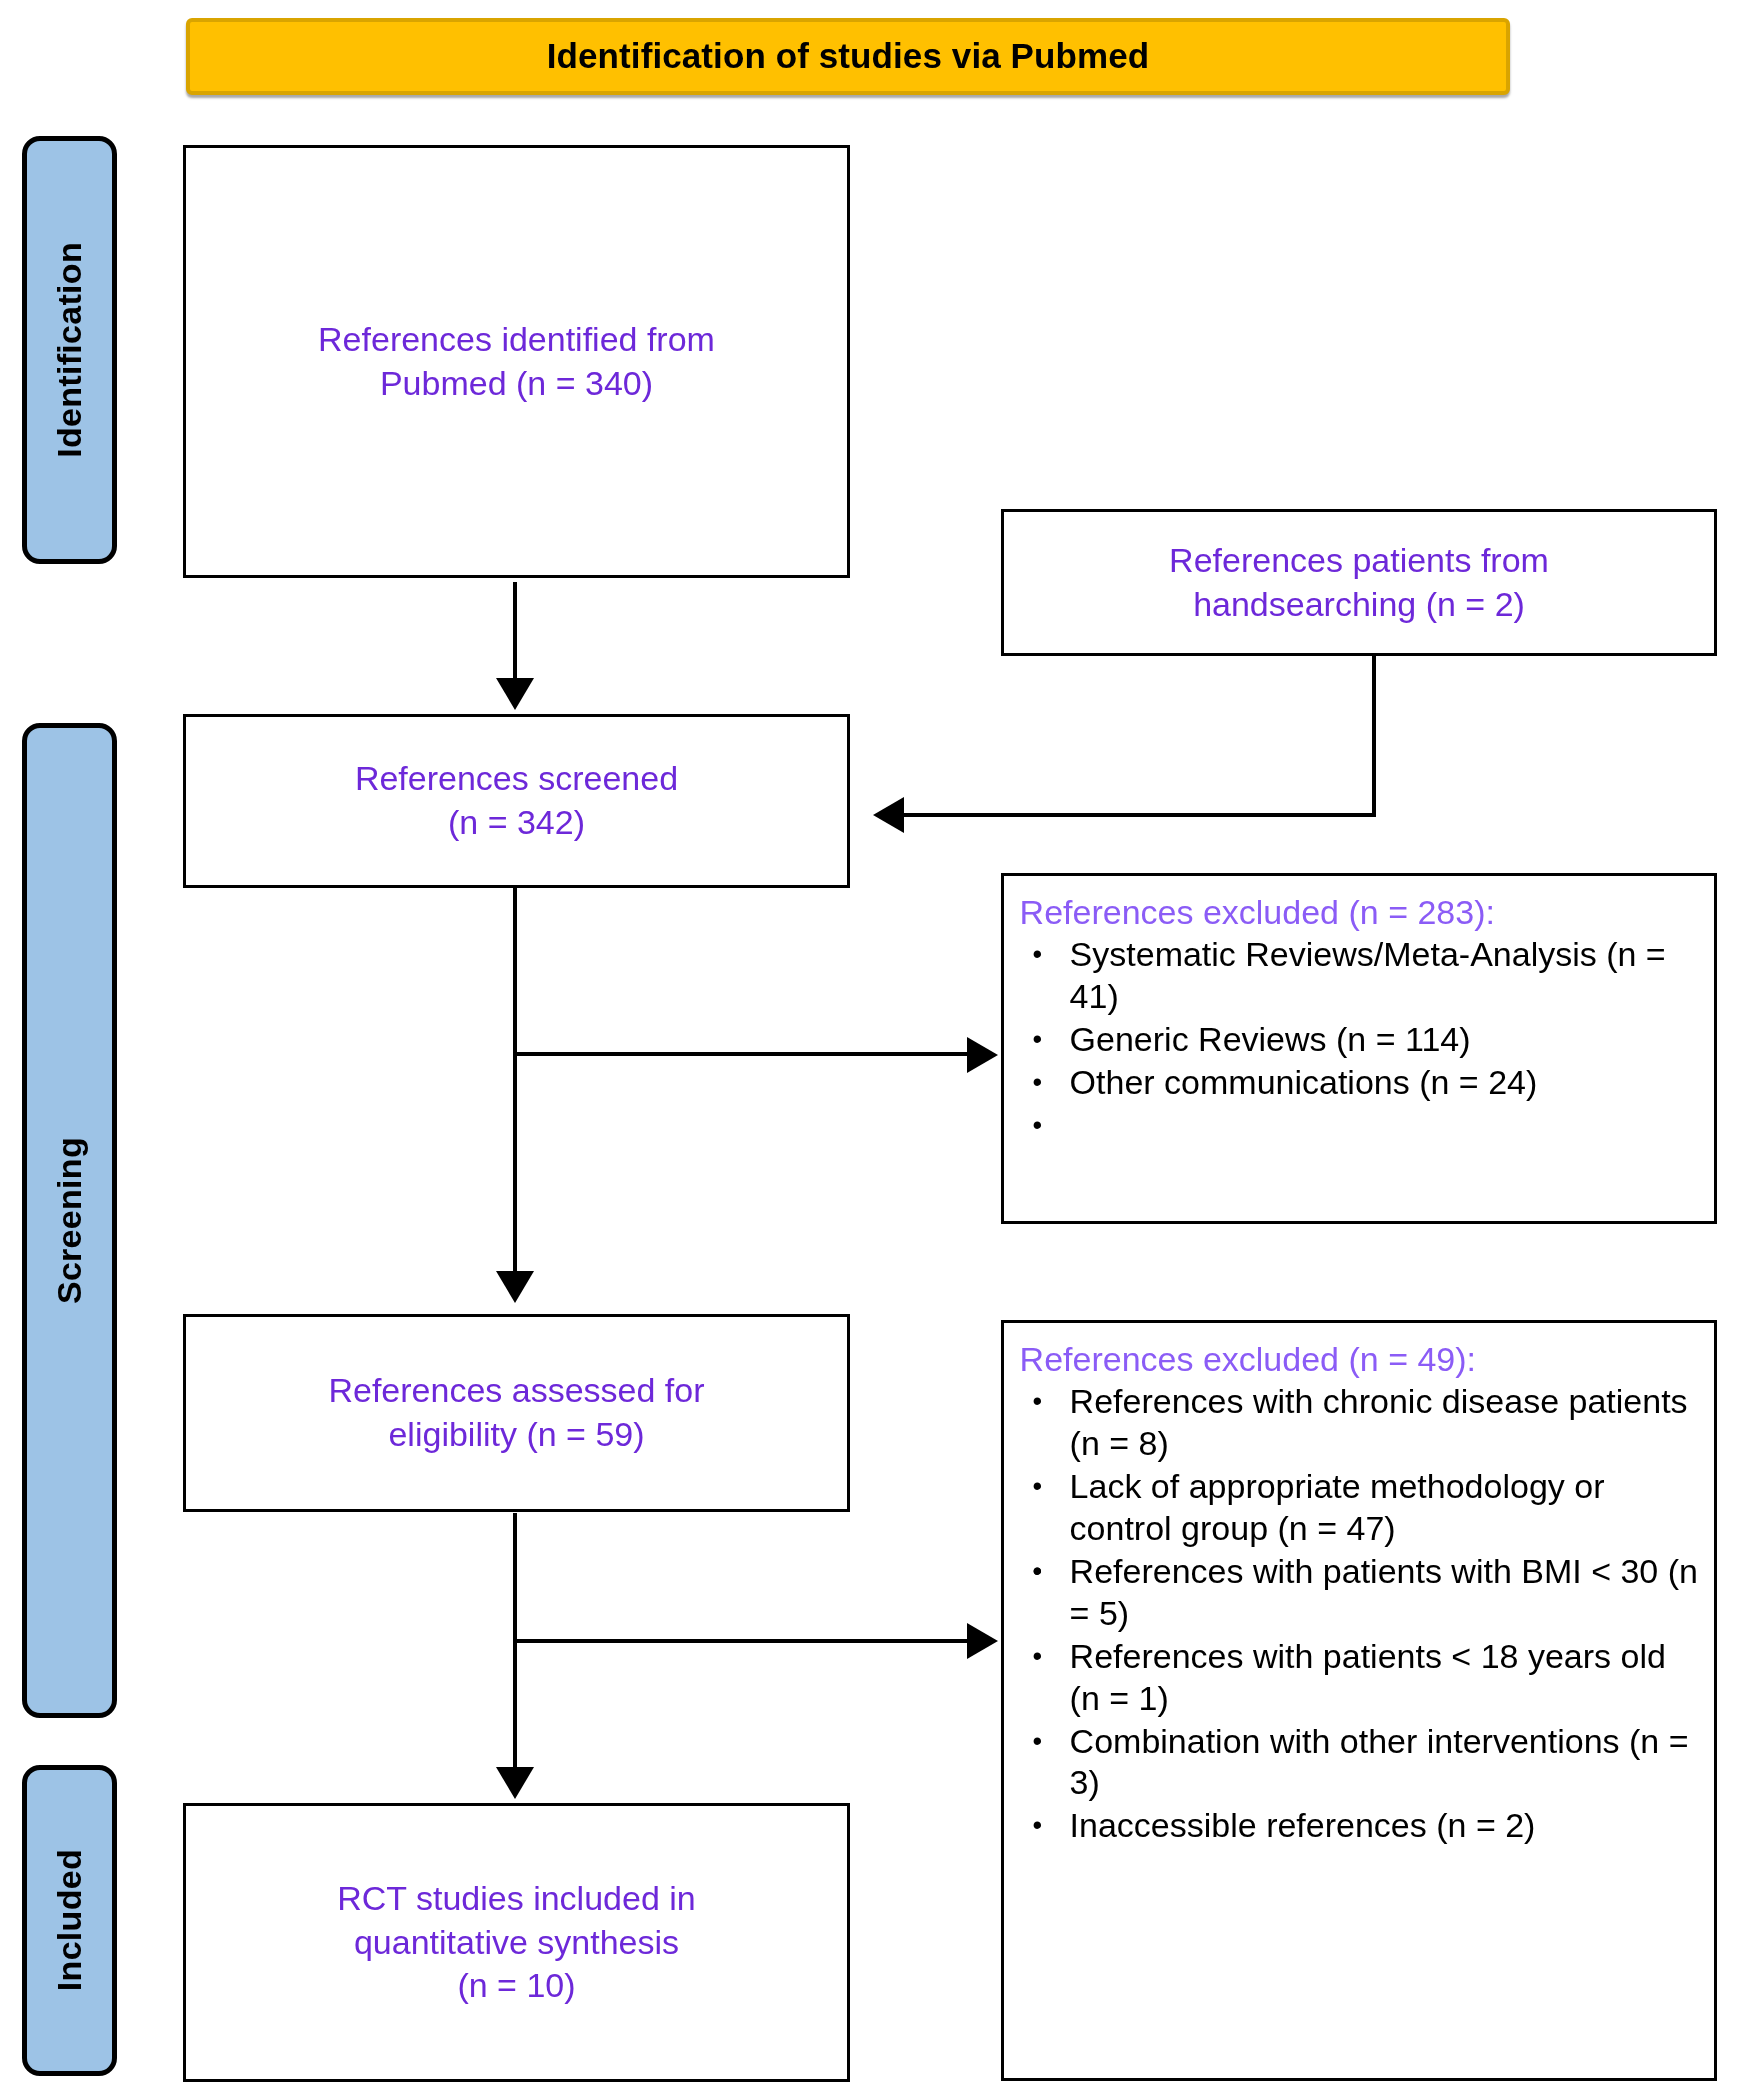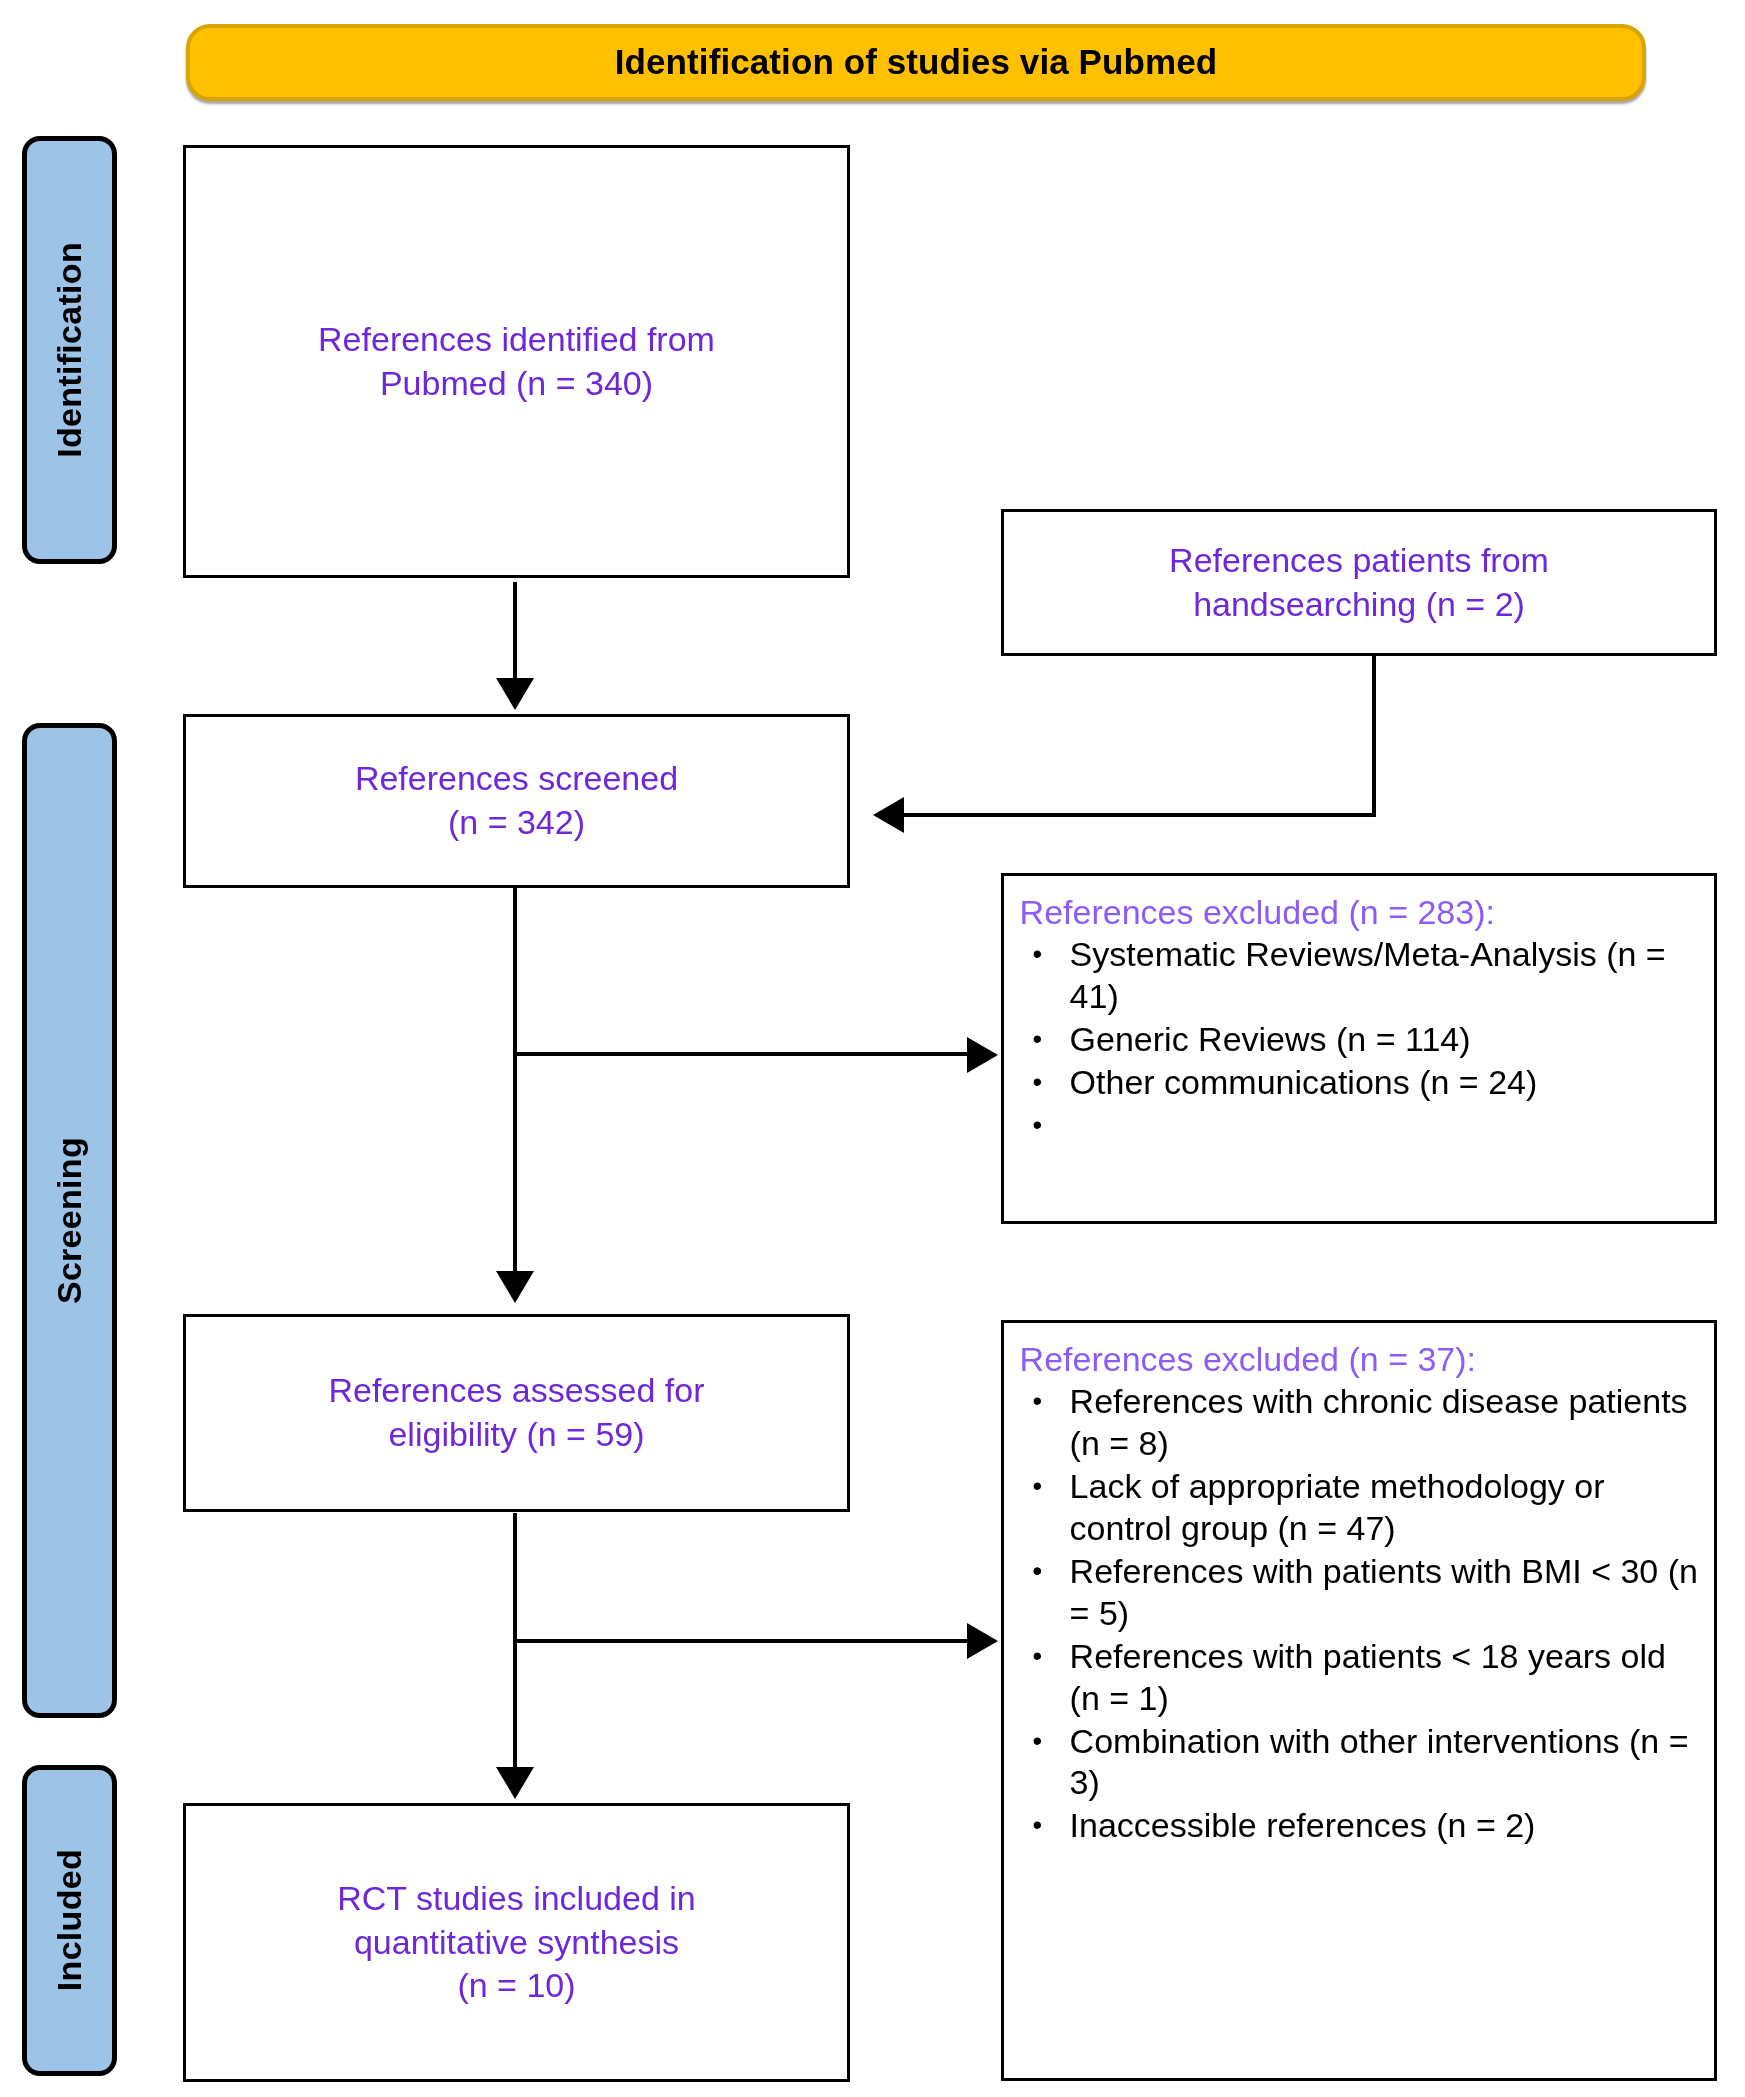--- a/index.html
+++ b/index.html
@@ -16,26 +16,26 @@
     width: 1745px;
     height: 2097px;
     background: #ffffff;
     overflow: hidden;
   }
 
   
   .banner {
     position: absolute;
     left: 186px;
-    top: 24px;
-    width: 1460px;
+    top: 18px;
+    width: 1324px;
     height: 77px;
     background: #ffc000;
     border: 4.2px solid #d9a400;
-    border-radius: 24px;
+    border-radius: 6px;
     box-sizing: border-box;
     display: flex;
     align-items: center;
     justify-content: center;
     box-shadow: 0 3px 2.4px rgba(0,0,0,0.35);
   }
   .banner-text {
     font-size: 35px;
     font-weight: bold;
     letter-spacing: 0.1px;
@@ -243,21 +243,21 @@
     </div>
   </div>
 
   <div class="vline" style="left:513px; top:1513px; height:257px;"></div>
   <div class="arrow-down" style="left:496px; top:1767px;"></div>
   <div class="hline" style="left:515px; top:1639px; width:453px;"></div>
   <div class="arrow-right" style="left:967px; top:1623px;"></div>
 
   <div class="box excl" style="left:1001px; top:1320px; width:716px; height:761px;">
     <div class="excl-inner">
-      <div class="excl-title">References excluded (n = 37):</div>
+      <div class="excl-title">References excluded (n = 49):</div>
       <ul class="excl-list">
         <li>
           <span class="bullet">•</span>
           <span>References with chronic disease patients (n = 8)</span>
         </li>
         <li>
           <span class="bullet">•</span>
           <span>Lack of appropriate methodology or control group (n = 47)</span>
         </li>
         <li>

